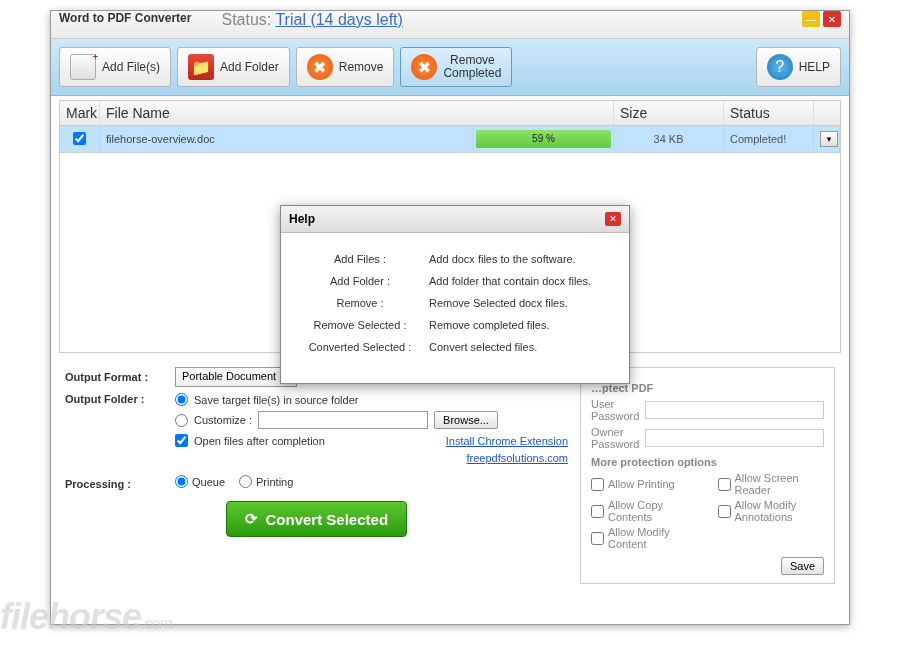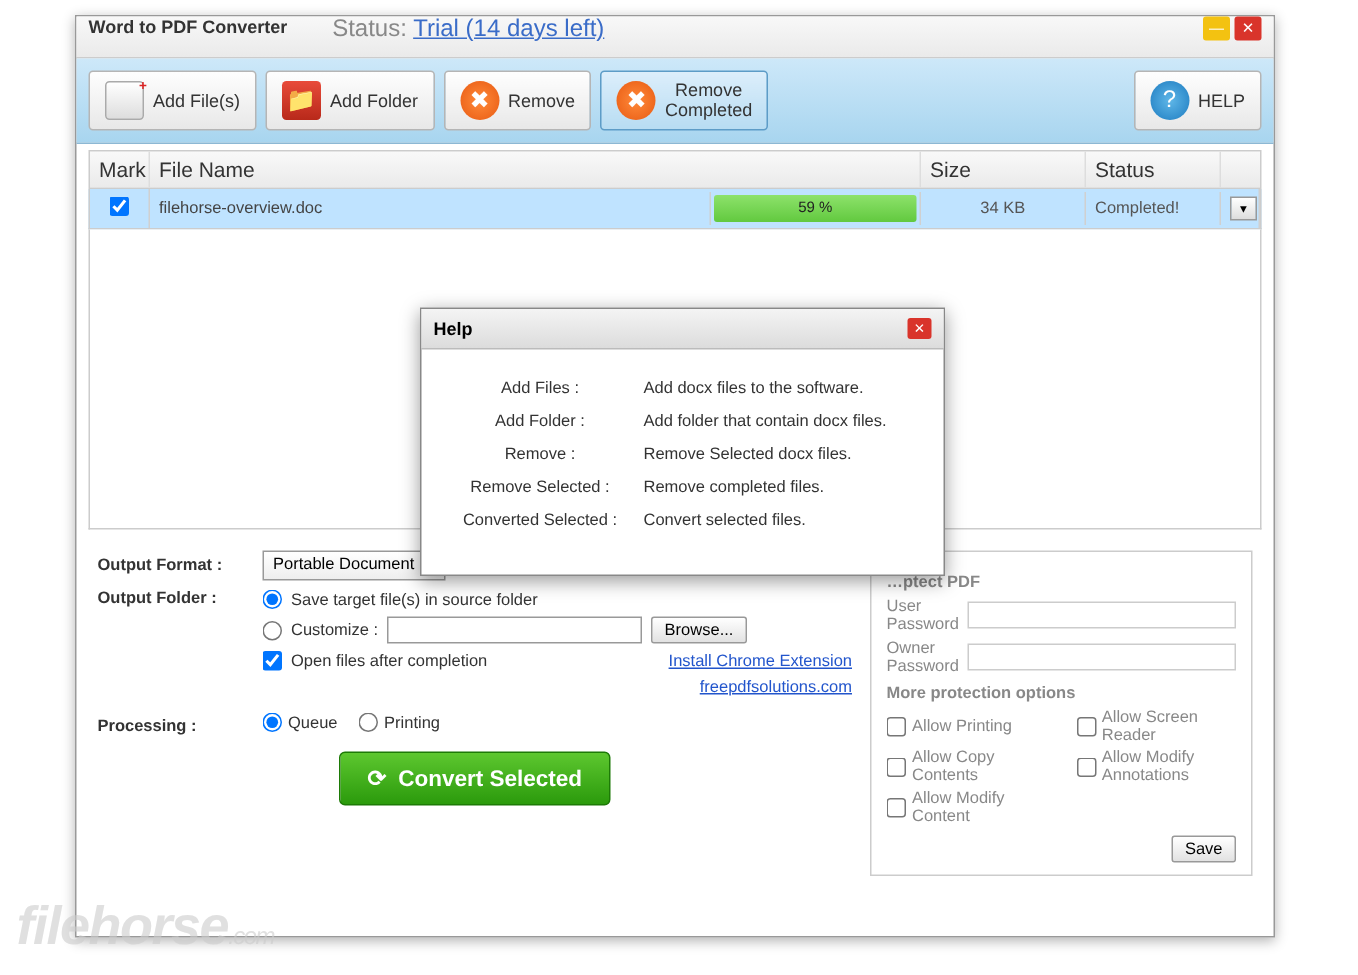--- a/index.html
+++ b/index.html
@@ -62,21 +62,21 @@
 .right-pane .cb { display:flex; align-items:center; gap:4px; flex:1; }
 .save-btn { float: right; margin-top: 4px; }
 .help-dialog { position: absolute; left: 280px; top: 205px; width: 350px; background: #fff; border: 1px solid #888; box-shadow: 0 3px 12px rgba(0,0,0,.4); z-index: 10; }
 .help-header { background: linear-gradient(#f4f4f4,#dcdcdc); padding: 6px 8px; display: flex; align-items: center; border-bottom: 1px solid #bbb; }
 .help-header .ht { font-weight: bold; font-size: 12px; }
 .help-header .hc { margin-left: auto; width: 16px; height: 14px; background: #d9342b; color:#fff; font-size:9px; display:flex; align-items:center; justify-content:center; cursor:pointer; border-radius:2px; }
 .help-body { padding: 20px 18px; font-size: 11px; color: #333; }
 .help-body .hrow { display: flex; margin-bottom: 10px; }
 .help-body .hk { width: 130px; text-align: center; padding-right: 8px; }
 .help-body .hv {}
-.watermark { position: absolute; left: 11px; bottom: 12px; font-family: Arial; font-size: 36px; font-weight: 900; color: #ccc; letter-spacing: -1px; font-style: italic; z-index: 20; pointer-events:none; opacity:.6; }
+.watermark { position: absolute; left: 0; bottom: 12px; font-family: Arial; font-size: 36px; font-weight: 900; color: #ccc; letter-spacing: -1px; font-style: italic; z-index: 20; pointer-events:none; opacity:.6; }
 .watermark .dom { font-size: 16px; font-weight: normal; }
 </style>
 </head>
 <body>
 
 <div class="window">
   <div class="titlebar">
     <span class="titlebar-title">Word to PDF Converter</span>
     <span class="titlebar-status">
       <span>Status:</span>

